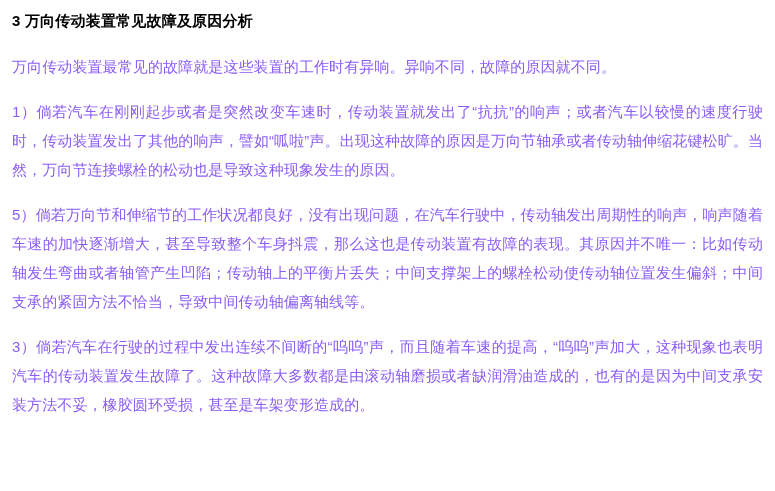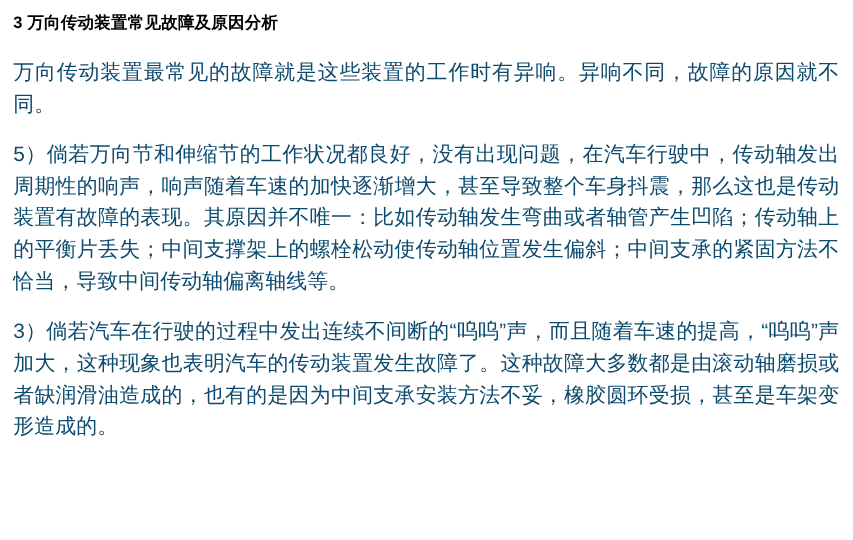--- a/index.html
+++ b/index.html
@@ -22,32 +22,33 @@
     background: #ffffff;
   }
   .doc-title {
     font-size: 15px;
     line-height: 22px;
     color: #000000;
     margin: 0 0 20px 0;
     letter-spacing: 0.2px;
   }
   .para {
-    font-size: 19px;
+    font-size: 15px;
     line-height: 29px;
-    color: #0c4a6e;
+    color: #8b5cf6;
     margin: 0 0 16px 0;
     text-align: justify;
     letter-spacing: 0.1px;
   }
   .para:last-child {
     margin-bottom: 0;
   }
 </style>
 </head>
 <body>
 
 <div class="page">
   <h1 class="doc-title">3 万向传动装置常见故障及原因分析</h1>
   <p class="para">万向传动装置最常见的故障就是这些装置的工作时有异响。异响不同，故障的原因就不同。</p>
+  <p class="para">1）倘若汽车在刚刚起步或者是突然改变车速时，传动装置就发出了“抗抗”的响声；或者汽车以较慢的速度行驶时，传动装置发出了其他的响声，譬如“呱啦”声。出现这种故障的原因是万向节轴承或者传动轴伸缩花键松旷。当然，万向节连接螺栓的松动也是导致这种现象发生的原因。</p>
   <p class="para">5）倘若万向节和伸缩节的工作状况都良好，没有出现问题，在汽车行驶中，传动轴发出周期性的响声，响声随着车速的加快逐渐增大，甚至导致整个车身抖震，那么这也是传动装置有故障的表现。其原因并不唯一：比如传动轴发生弯曲或者轴管产生凹陷；传动轴上的平衡片丢失；中间支撑架上的螺栓松动使传动轴位置发生偏斜；中间支承的紧固方法不恰当，导致中间传动轴偏离轴线等。</p>
   <p class="para">3）倘若汽车在行驶的过程中发出连续不间断的“呜呜”声，而且随着车速的提高，“呜呜”声加大，这种现象也表明汽车的传动装置发生故障了。这种故障大多数都是由滚动轴磨损或者缺润滑油造成的，也有的是因为中间支承安装方法不妥，橡胶圆环受损，甚至是车架变形造成的。</p>
 </div>
 
 </body></html>

